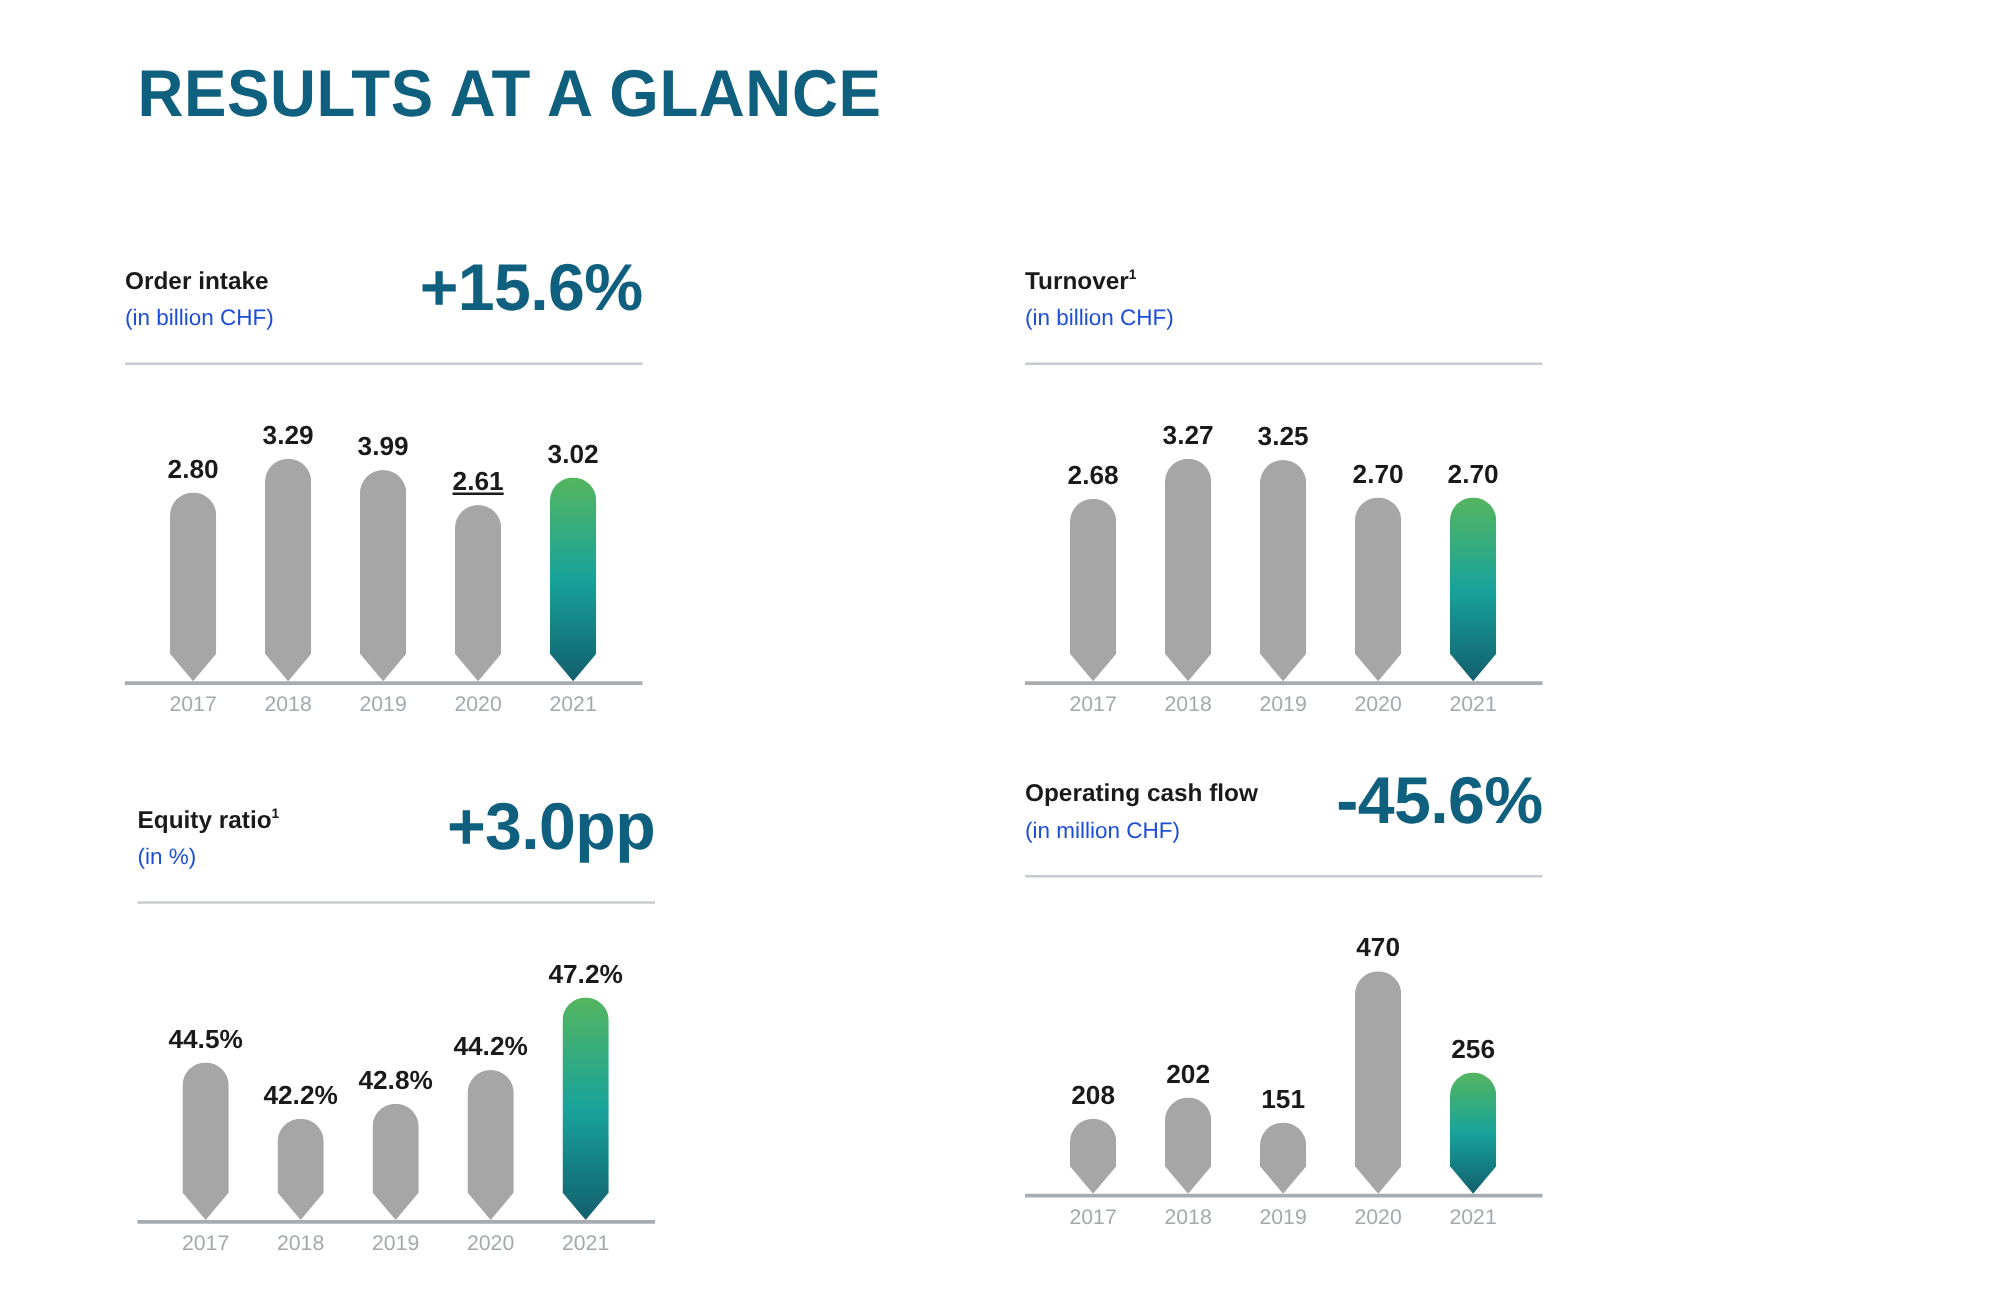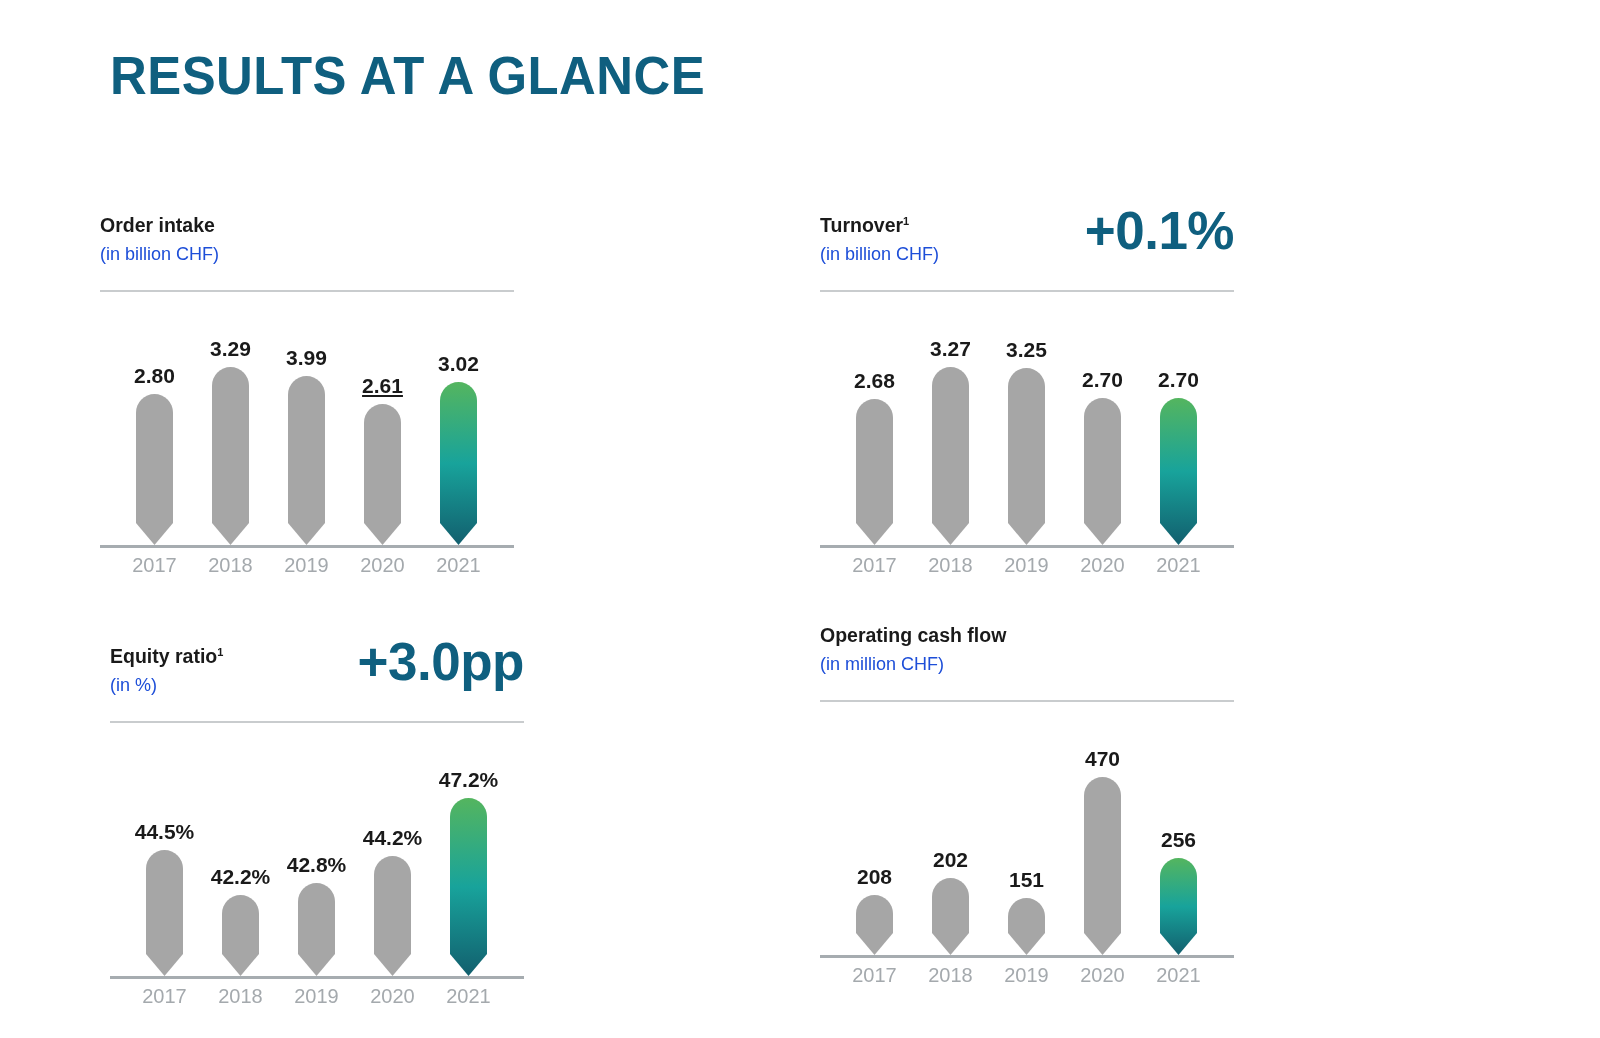--- a/index.html
+++ b/index.html
@@ -142,21 +142,21 @@
     font-size: 21px;
     font-weight: bold;
     color: #1a1a1a;
     white-space: nowrap;
   }
   .bar-year {
     position: absolute;
     left: 0;
     width: 76px;
     text-align: center;
-    font-size: 20px;
+    font-size: 17px;
     color: #a4a9ad;
     white-space: nowrap;
   }
   .axis-labels {
     position: absolute;
     left: 0;
     top: 252px;
     width: 414px;
     height: 34px;
   }
@@ -165,20 +165,21 @@
 <body>
 
 <div id="page">
 
   <div id="page-title">RESULTS AT A GLANCE</div>
 
   <div class="panel" id="panel-0">
     <div class="panel-head">
       <div class="panel-label"><span>Order intake</span></div>
       <div class="panel-unit">(in billion CHF)</div>
+      <div class="panel-delta">+15.6%</div>
       <div class="panel-rule"></div>
     </div>
     <div class="chart">
       <div class="chart-plot">
         <div class="axis-line"></div>
       <div class="bar-slot" style="left: 16.5px;">
             <div class="bar-wrap">
               <svg class="bar-shape" width="37" height="151" viewBox="0 0 37 151">
                 <path d="M0,129 L0,18.5 A18.5,18.5 0 0 1 37,18.5 L37,129 L18.5,151 Z" fill="#a6a6a6"></path>
               </svg>
@@ -232,21 +233,20 @@
           <div class="bar-year" style="left: 244.5px; top: 6px;">2020</div>
           <div class="bar-year" style="left: 320.5px; top: 6px;">2021</div>
         </div>
     </div>
   </div>
 
   <div class="panel" id="panel-1">
     <div class="panel-head">
       <div class="panel-label"><span>Turnover</span><sup>1</sup></div>
       <div class="panel-unit">(in billion CHF)</div>
-      <div class="panel-delta">+0.1%</div>
       <div class="panel-rule"></div>
     </div>
     <div class="chart">
       <div class="chart-plot">
         <div class="axis-line"></div>
       <div class="bar-slot" style="left: 16.5px;">
             <div class="bar-wrap">
               <svg class="bar-shape" width="37" height="146" viewBox="0 0 37 146">
                 <path d="M0,124 L0,18.5 A18.5,18.5 0 0 1 37,18.5 L37,124 L18.5,146 Z" fill="#a6a6a6"></path>
               </svg>
@@ -368,20 +368,21 @@
           <div class="bar-year" style="left: 244.5px; top: 6px;">2020</div>
           <div class="bar-year" style="left: 320.5px; top: 6px;">2021</div>
         </div>
     </div>
   </div>
 
   <div class="panel" id="panel-3">
     <div class="panel-head">
       <div class="panel-label"><span>Operating cash flow</span></div>
       <div class="panel-unit">(in million CHF)</div>
+      <div class="panel-delta">-45.6%</div>
       <div class="panel-rule"></div>
     </div>
     <div class="chart">
       <div class="chart-plot">
         <div class="axis-line"></div>
       <div class="bar-slot" style="left: 16.5px;">
             <div class="bar-wrap">
               <svg class="bar-shape" width="37" height="60" viewBox="0 0 37 60">
                 <path d="M0,38 L0,18.5 A18.5,18.5 0 0 1 37,18.5 L37,38 L18.5,60 Z" fill="#a6a6a6"></path>
               </svg>

